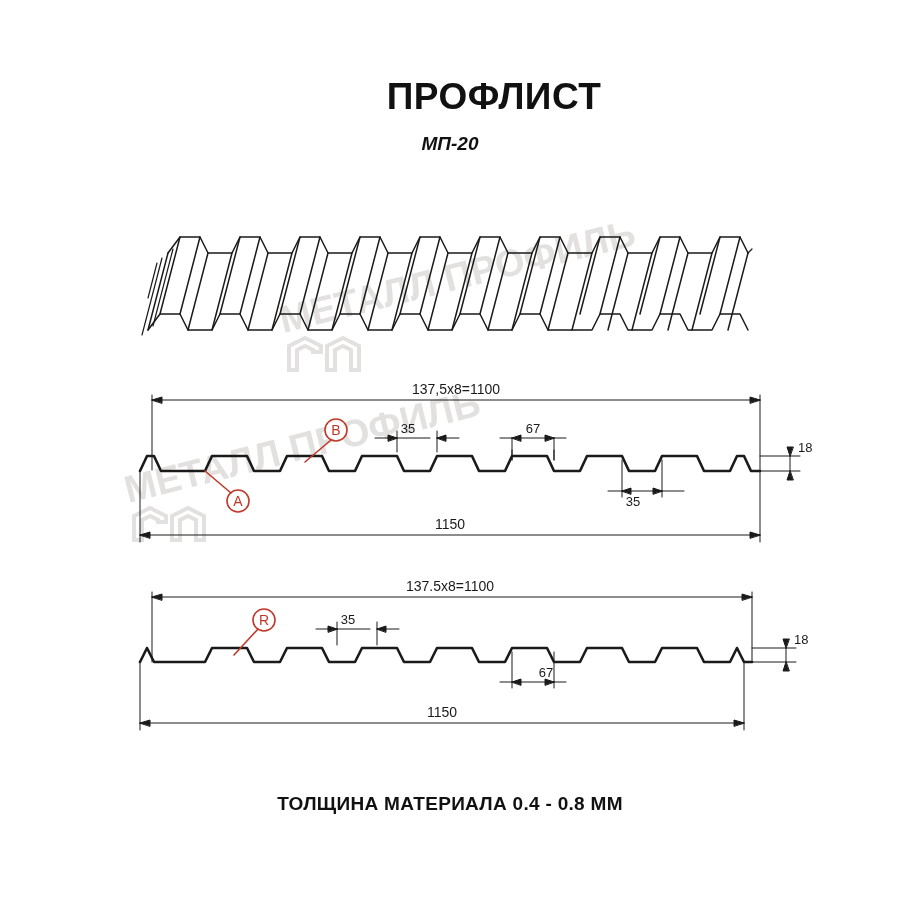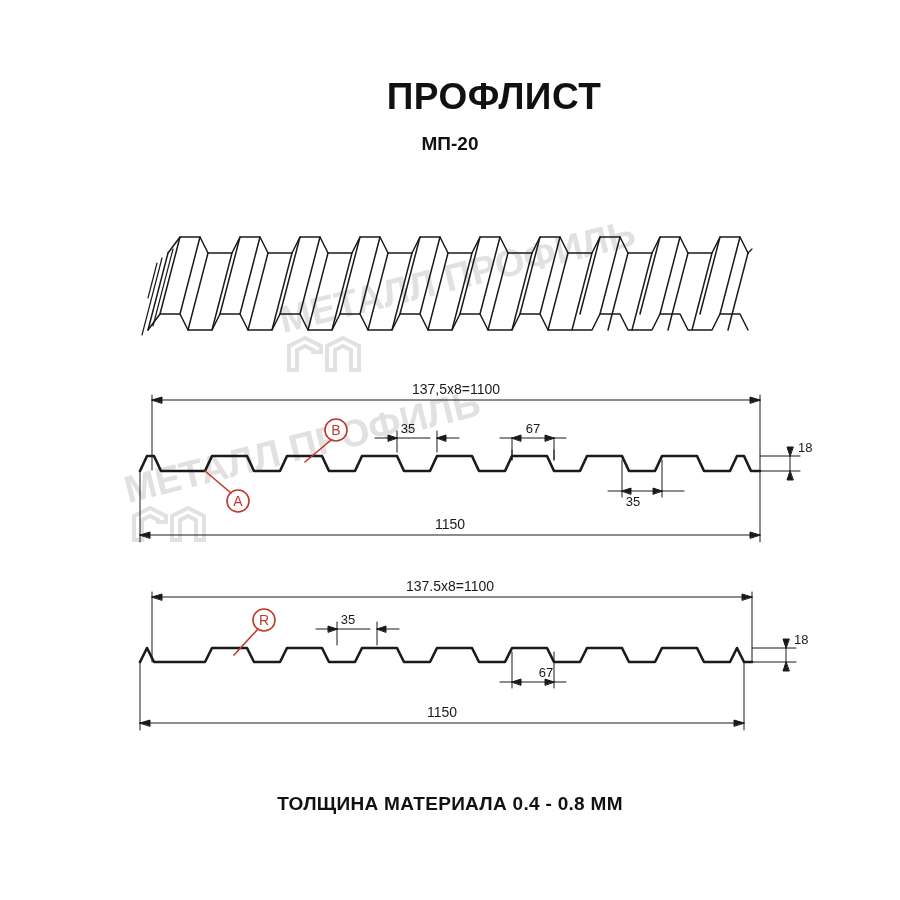--- a/index.html
+++ b/index.html
@@ -35,20 +35,21 @@
   }
   .subtitle {
     position: absolute;
     top: 133px;
     left: 0;
     width: 900px;
     text-align: center;
     font-size: 19px;
     font-weight: bold;
     color: #111;
+    font-style: italic;
   }
   .footer {
     position: absolute;
     top: 793px;
     left: 0;
     width: 900px;
     text-align: center;
     font-size: 19px;
     font-weight: bold;
     color: #111;

